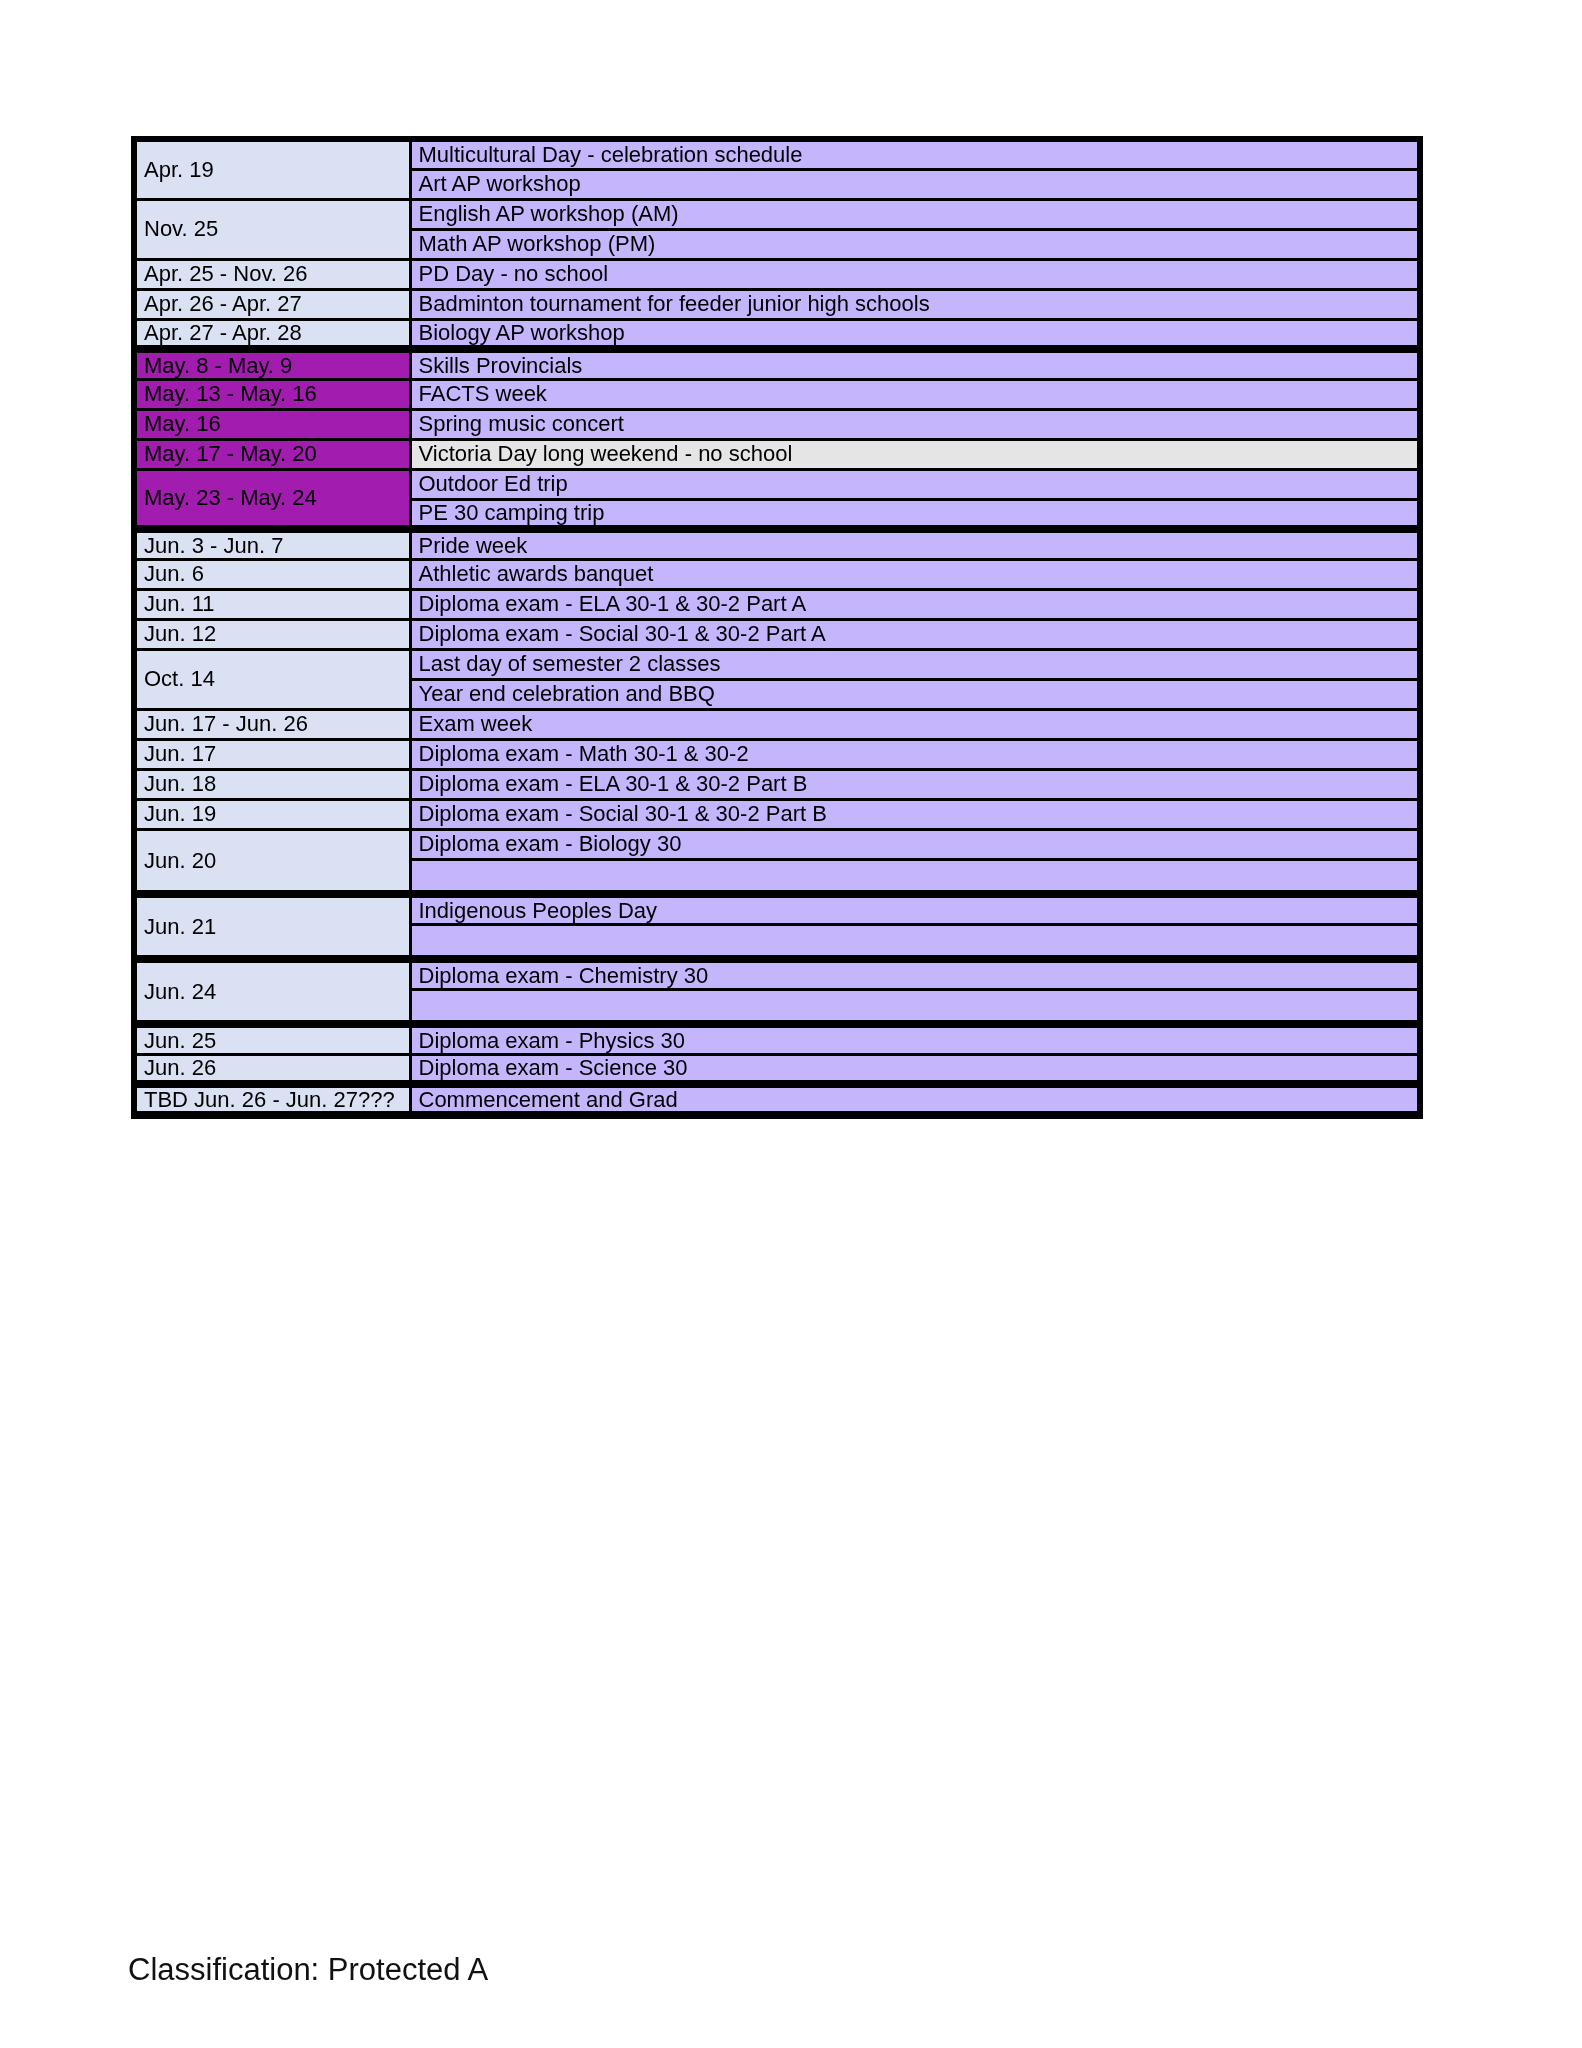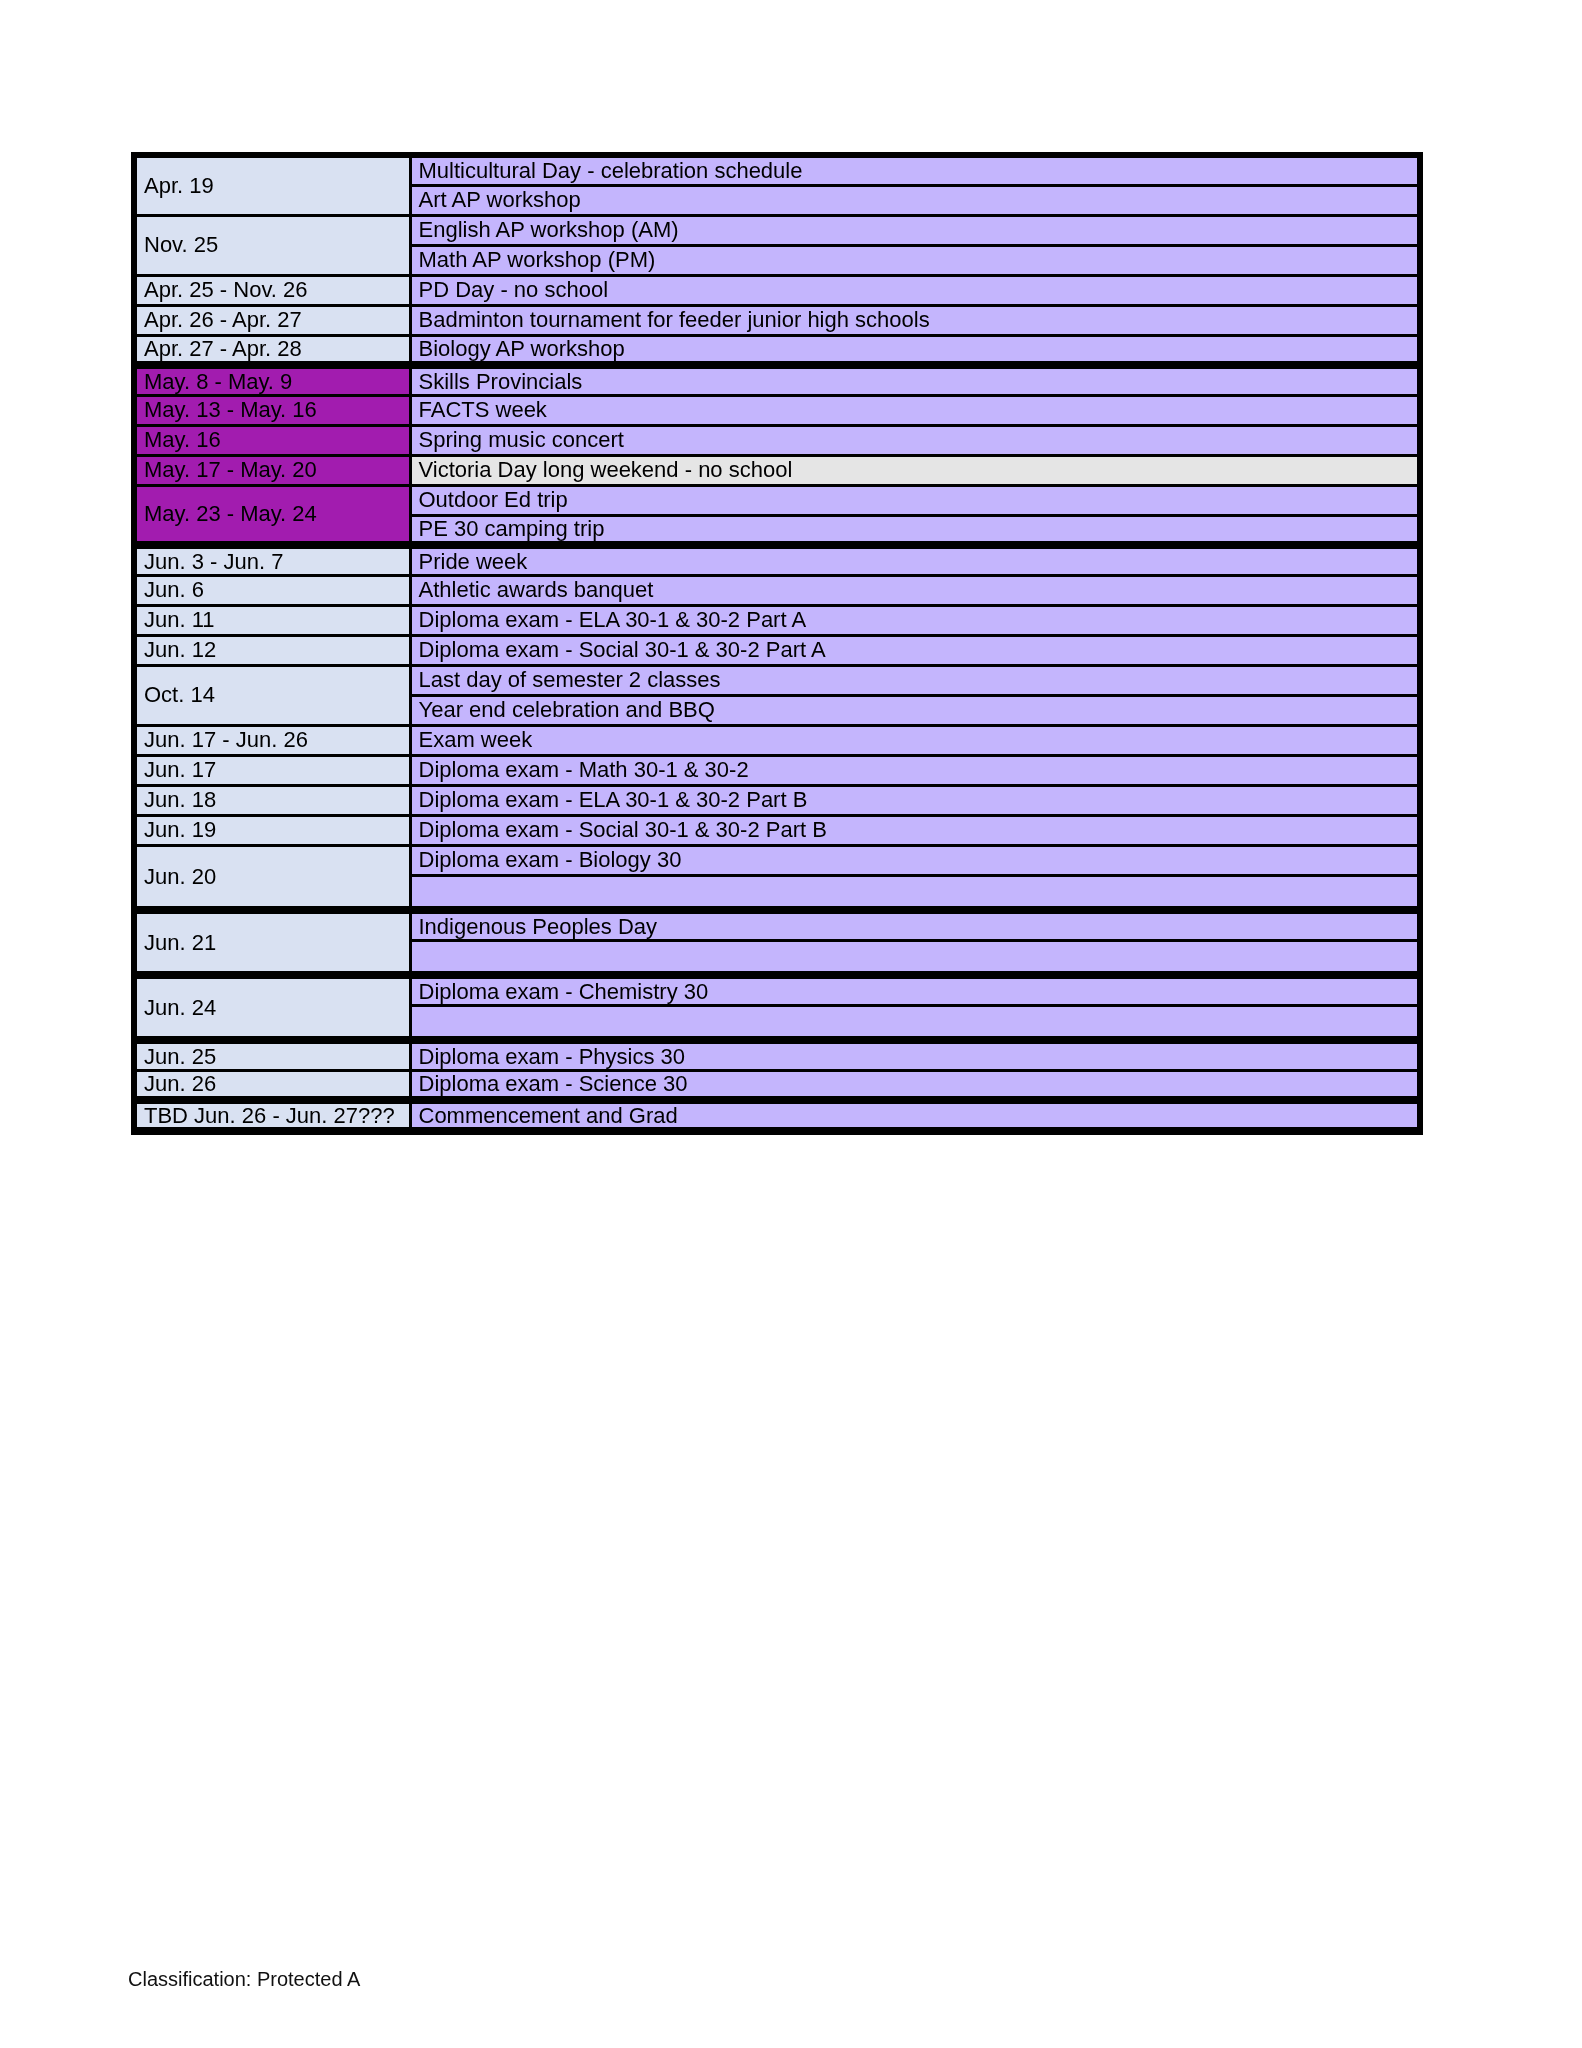--- a/index.html
+++ b/index.html
@@ -3,21 +3,21 @@
 <meta charset="utf-8">
 <style>
   * { margin: 0; padding: 0; box-sizing: border-box; }
   html, body { background: #ffffff; }
   body {
     width: 1582px; height: 2048px;
     position: relative;
     font-family: "Liberation Sans", sans-serif;
     color: #000;
   }
-  .page { position: absolute; inset: 0; background: #ffffff; margin-top: 16px; }
+  .page { position: absolute; inset: 0; background: #ffffff; }
 
   table.schedule {
     position: absolute; left: 131px; top: 136px;
     border-collapse: collapse;
     table-layout: fixed;
     border: 6px solid #000;
   }
   col.date-col  { width: 276px; }
   col.event-col { width: 1010px; }
 
@@ -35,21 +35,21 @@
   td.date       { background: #d9e1f2; }
   td.date.white { background: #a21caf; }
   td.event.gray { background: #e5e5e5; }
 
   td.thin-bottom { border-bottom-width: 2px; }
   td.sec-end     { border-bottom-width: 8px; }
   tr.empty-row td { height: 35px; }
 
   .footer {
     position: absolute; left: 128px; top: 1952px;
-    font-size: 20px; color: #111;
+    font-size: 31px; color: #111;
   }
 </style>
 </head>
 <body>
 
 <div class="page">
 
   <table class="schedule">
     <colgroup>
       <col class="date-col">

